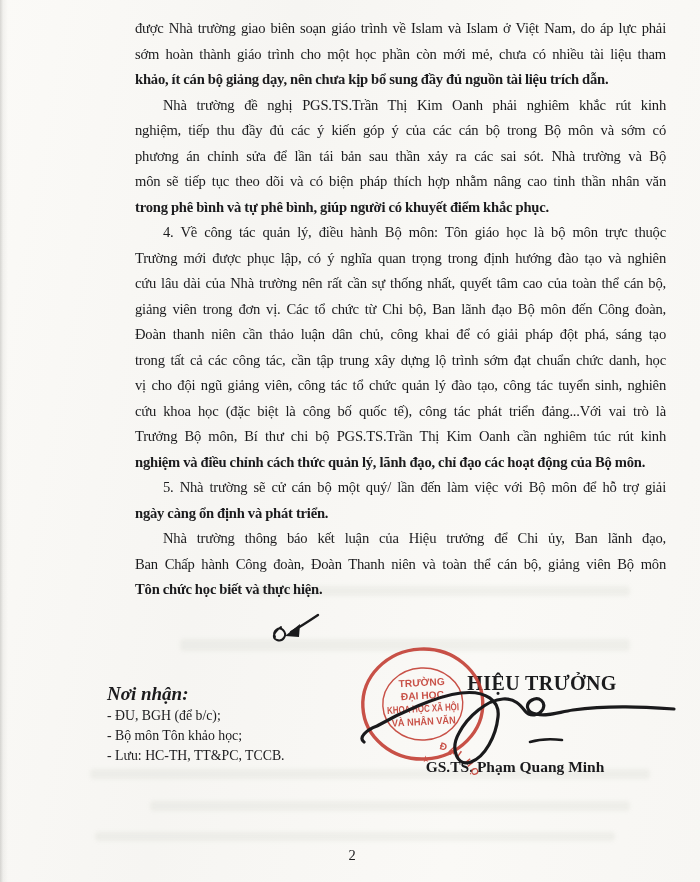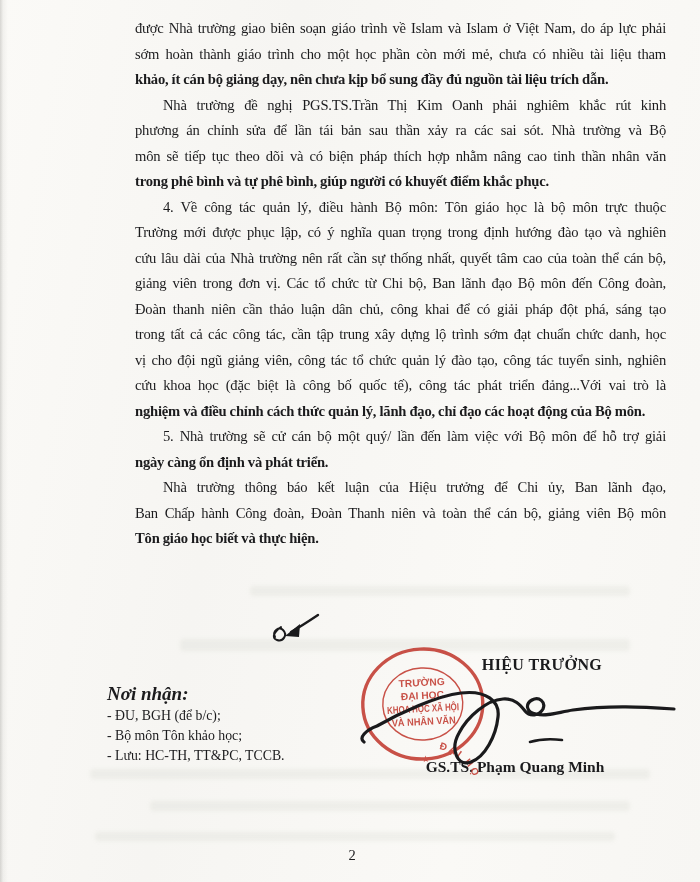--- a/index.html
+++ b/index.html
@@ -17,22 +17,22 @@
   .doc-body{
     position:absolute;left:100px;top:16px;width:531px;
     font-size:14.6px;line-height:25.5px;letter-spacing:-0.2px;word-spacing:-0.3px;margin-left:35px;
   }
   .line{height:25.5px;overflow:hidden;text-align:justify;text-align-last:justify;}
   .line.para-end{text-align-last:left;font-weight:bold;}
   .line.indent{text-indent:28px;}
   .recipients{position:absolute;left:107px;top:684px;font-size:13.8px;line-height:20px;}
   .recipients .label{font-weight:bold;font-style:italic;font-size:19px;margin-bottom:2px;}
   .sig-title{
-    position:absolute;left:452px;top:656px;width:180px;text-align:center;
-    font-weight:bold;font-size:16px;letter-spacing:0.4px;
+    position:absolute;left:452px;top:672px;width:180px;text-align:center;
+    font-weight:bold;font-size:20px;letter-spacing:0.4px;
   }
   .signer{
     position:absolute;left:400px;top:758px;width:230px;text-align:center;
     font-weight:bold;font-size:15.5px;
   }
   .page-num{position:absolute;left:330px;top:847px;width:44px;text-align:center;font-size:14.5px;}
   .stamp-svg{position:absolute;left:348px;top:638px;transform:rotate(-3deg);opacity:0.88;}
   .stamp-svg text{font-family:"Liberation Sans","DejaVu Sans",sans-serif;font-weight:bold;}
   .sig-overlay{position:absolute;left:0;top:0;pointer-events:none;}
   .artifact{position:absolute;background:rgba(125,138,112,0.08);filter:blur(2px);border-radius:4px;}
@@ -48,37 +48,39 @@
   <div class="artifact" style="left:180px;top:639px;width:450px;height:12px;"></div>
   <div class="artifact" style="left:90px;top:769px;width:560px;height:10px;"></div>
   <div class="artifact" style="left:150px;top:801px;width:480px;height:10px;"></div>
   <div class="artifact" style="left:95px;top:832px;width:520px;height:9px;"></div>
 
   <div class="doc-body">
       <div class="line">được Nhà trường giao biên soạn giáo trình về Islam và Islam ở Việt Nam, do áp lực phải</div>
       <div class="line">sớm hoàn thành giáo trình cho một học phần còn mới mẻ, chưa có nhiều tài liệu tham</div>
       <div class="line para-end">khảo, ít cán bộ giảng dạy, nên chưa kịp bổ sung đầy đủ nguồn tài liệu trích dẫn.</div>
       <div class="line indent">Nhà trường đề nghị PGS.TS.Trần Thị Kim Oanh phải nghiêm khắc rút kinh</div>
+      <div class="line">nghiệm, tiếp thu đầy đủ các ý kiến góp ý của các cán bộ trong Bộ môn và sớm có</div>
       <div class="line">phương án chỉnh sửa để lần tái bản sau thần xảy ra các sai sót. Nhà trường và Bộ</div>
       <div class="line">môn sẽ tiếp tục theo dõi và có biện pháp thích hợp nhằm nâng cao tinh thần nhân văn</div>
       <div class="line para-end">trong phê bình và tự phê bình, giúp người có khuyết điểm khắc phục.</div>
       <div class="line indent">4. Về công tác quản lý, điều hành Bộ môn: Tôn giáo học là bộ môn trực thuộc</div>
       <div class="line">Trường mới được phục lập, có ý nghĩa quan trọng trong định hướng đào tạo và nghiên</div>
       <div class="line">cứu lâu dài của Nhà trường nên rất cần sự thống nhất, quyết tâm cao của toàn thể cán bộ,</div>
       <div class="line">giảng viên trong đơn vị. Các tổ chức từ Chi bộ, Ban lãnh đạo Bộ môn đến Công đoàn,</div>
       <div class="line">Đoàn thanh niên cần thảo luận dân chủ, công khai để có giải pháp đột phá, sáng tạo</div>
       <div class="line">trong tất cả các công tác, cần tập trung xây dựng lộ trình sớm đạt chuẩn chức danh, học</div>
       <div class="line">vị cho đội ngũ giảng viên, công tác tổ chức quản lý đào tạo, công tác tuyển sinh, nghiên</div>
       <div class="line">cứu khoa học (đặc biệt là công bố quốc tế), công tác phát triển đảng...Với vai trò là</div>
+      <div class="line">Trưởng Bộ môn, Bí thư chi bộ PGS.TS.Trần Thị Kim Oanh cần nghiêm túc rút kinh</div>
       <div class="line para-end">nghiệm và điều chỉnh cách thức quản lý, lãnh đạo, chỉ đạo các hoạt động của Bộ môn.</div>
       <div class="line indent">5. Nhà trường sẽ cử cán bộ một quý/ lần đến làm việc với Bộ môn để hỗ trợ giải</div>
       <div class="line para-end">ngày càng ổn định và phát triển.</div>
       <div class="line indent">Nhà trường thông báo kết luận của Hiệu trưởng để Chi ủy, Ban lãnh đạo,</div>
       <div class="line">Ban Chấp hành Công đoàn, Đoàn Thanh niên và toàn thể cán bộ, giảng viên Bộ môn</div>
-      <div class="line para-end">Tôn giáo học biết và thực hiện.</div>
+      <div class="line para-end">Tôn chức học biết và thực hiện.</div>
     </div>
 
   <div class="recipients">
     <div class="label">Nơi nhận:</div>
     <div>
         <div>- ĐU, BGH (để b/c);</div>
         <div>- Bộ môn Tôn khảo học;</div>
         <div>- Lưu: HC-TH, TT&amp;PC, TCCB.</div>
       </div>
   </div>

